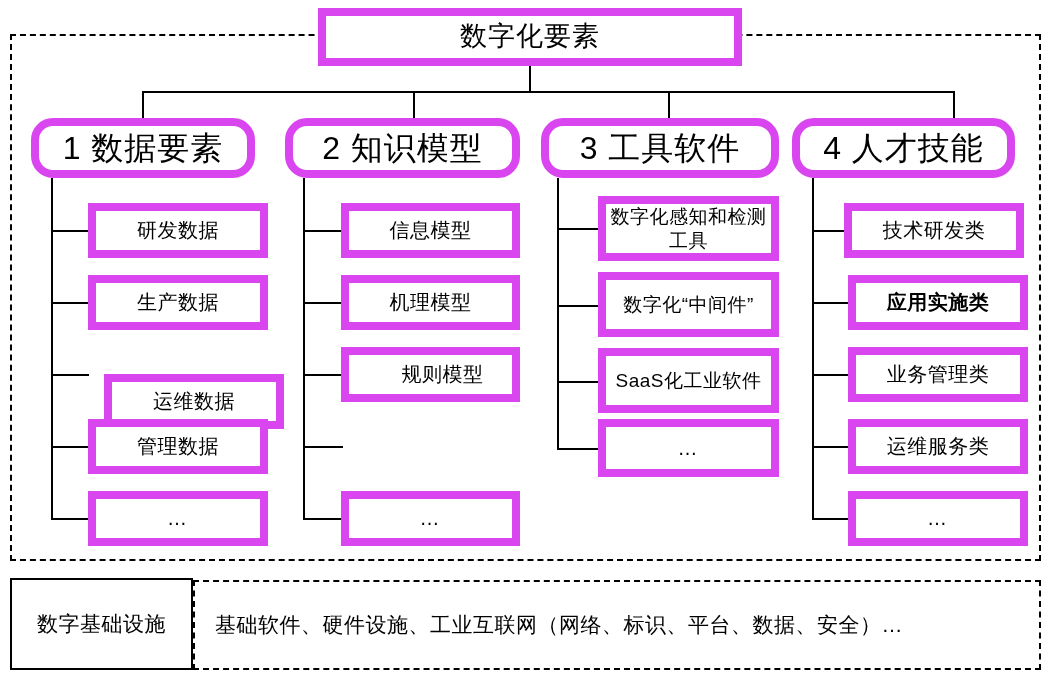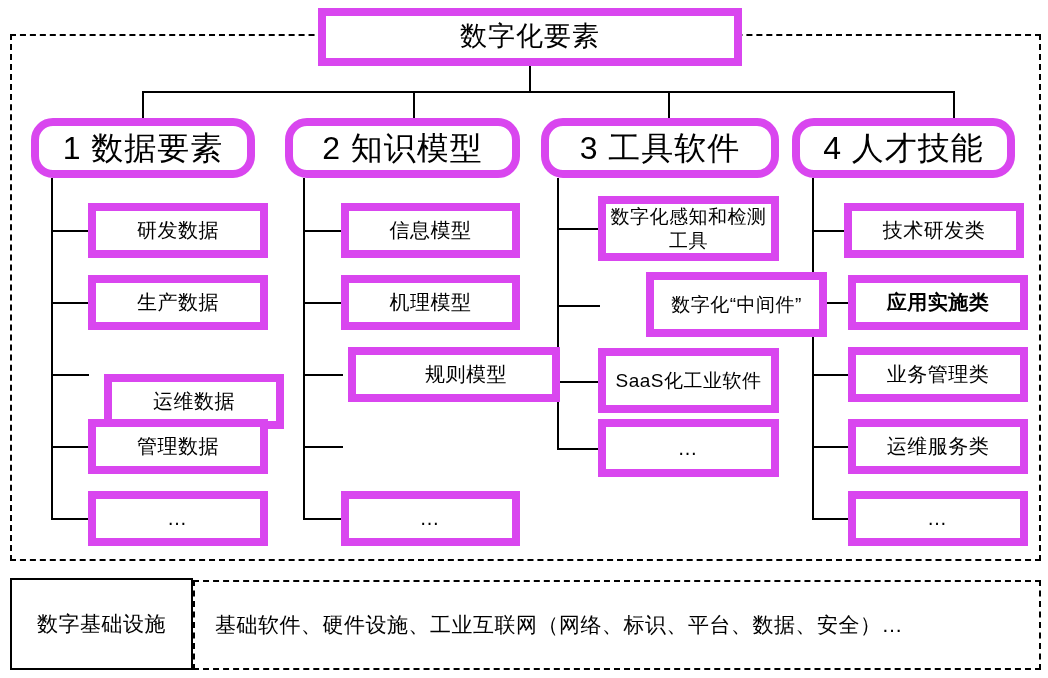--- a/index.html
+++ b/index.html
@@ -150,36 +150,36 @@
 
   <div class="line-v" style="left:303px; top:178px; height:342px;"></div>
 
   <div class="line-h" style="left:303px; top:230px; width:40px;"></div>
   <div class="box leaf-box" style="left:341px; top:203px; width:179px; height:55px;">信息模型</div>
 
   <div class="line-h" style="left:303px; top:302px; width:40px;"></div>
   <div class="box leaf-box" style="left:341px; top:275px; width:179px; height:55px;">机理模型</div>
 
   <div class="line-h" style="left:303px; top:374px; width:40px;"></div>
-  <div class="box leaf-box" style="left:348px; top:347px; width:212px; height:55px;padding-left:24px;">规则模型</div>
+  <div class="box leaf-box" style="left:341px; top:347px; width:179px; height:55px;padding-left:24px;">规则模型</div>
 
   <div class="line-h" style="left:303px; top:446px; width:40px;"></div>
 
   <div class="line-h" style="left:303px; top:518px; width:40px;"></div>
   <div class="box leaf-box ellipsis" style="left:341px; top:491px; width:179px; height:55px;">…</div>
 
   <div class="box cat-box" style="left:541px; top:118px; width:238px; height:60px;">3 工具软件</div>
 
   <div class="line-v" style="left:557px; top:178px; height:272px;"></div>
 
   <div class="line-h" style="left:557px; top:228px; width:43px;"></div>
   <div class="box leaf-box two-line" style="left:598px; top:196px; width:181px; height:65px;">数字化感知和检测工具</div>
 
   <div class="line-h" style="left:557px; top:305px; width:43px;"></div>
-  <div class="box leaf-box two-line" style="left:598px; top:272px; width:181px; height:65px;margin-left:48px;">数字化“中间件”</div>
+  <div class="box leaf-box two-line" style="left:598px; top:272px; width:181px; height:65px;">数字化“中间件”</div>
 
   <div class="line-h" style="left:557px; top:381px; width:43px;"></div>
   <div class="box leaf-box two-line" style="left:598px; top:348px; width:181px; height:65px;">SaaS化工业软件</div>
 
   <div class="line-h" style="left:557px; top:448px; width:43px;"></div>
   <div class="box leaf-box ellipsis" style="left:598px; top:419px; width:181px; height:58px;">…</div>
 
   <div class="box cat-box" style="left:792px; top:118px; width:223px; height:60px;">4 人才技能</div>
 
   <div class="line-v" style="left:812px; top:178px; height:342px;"></div>

